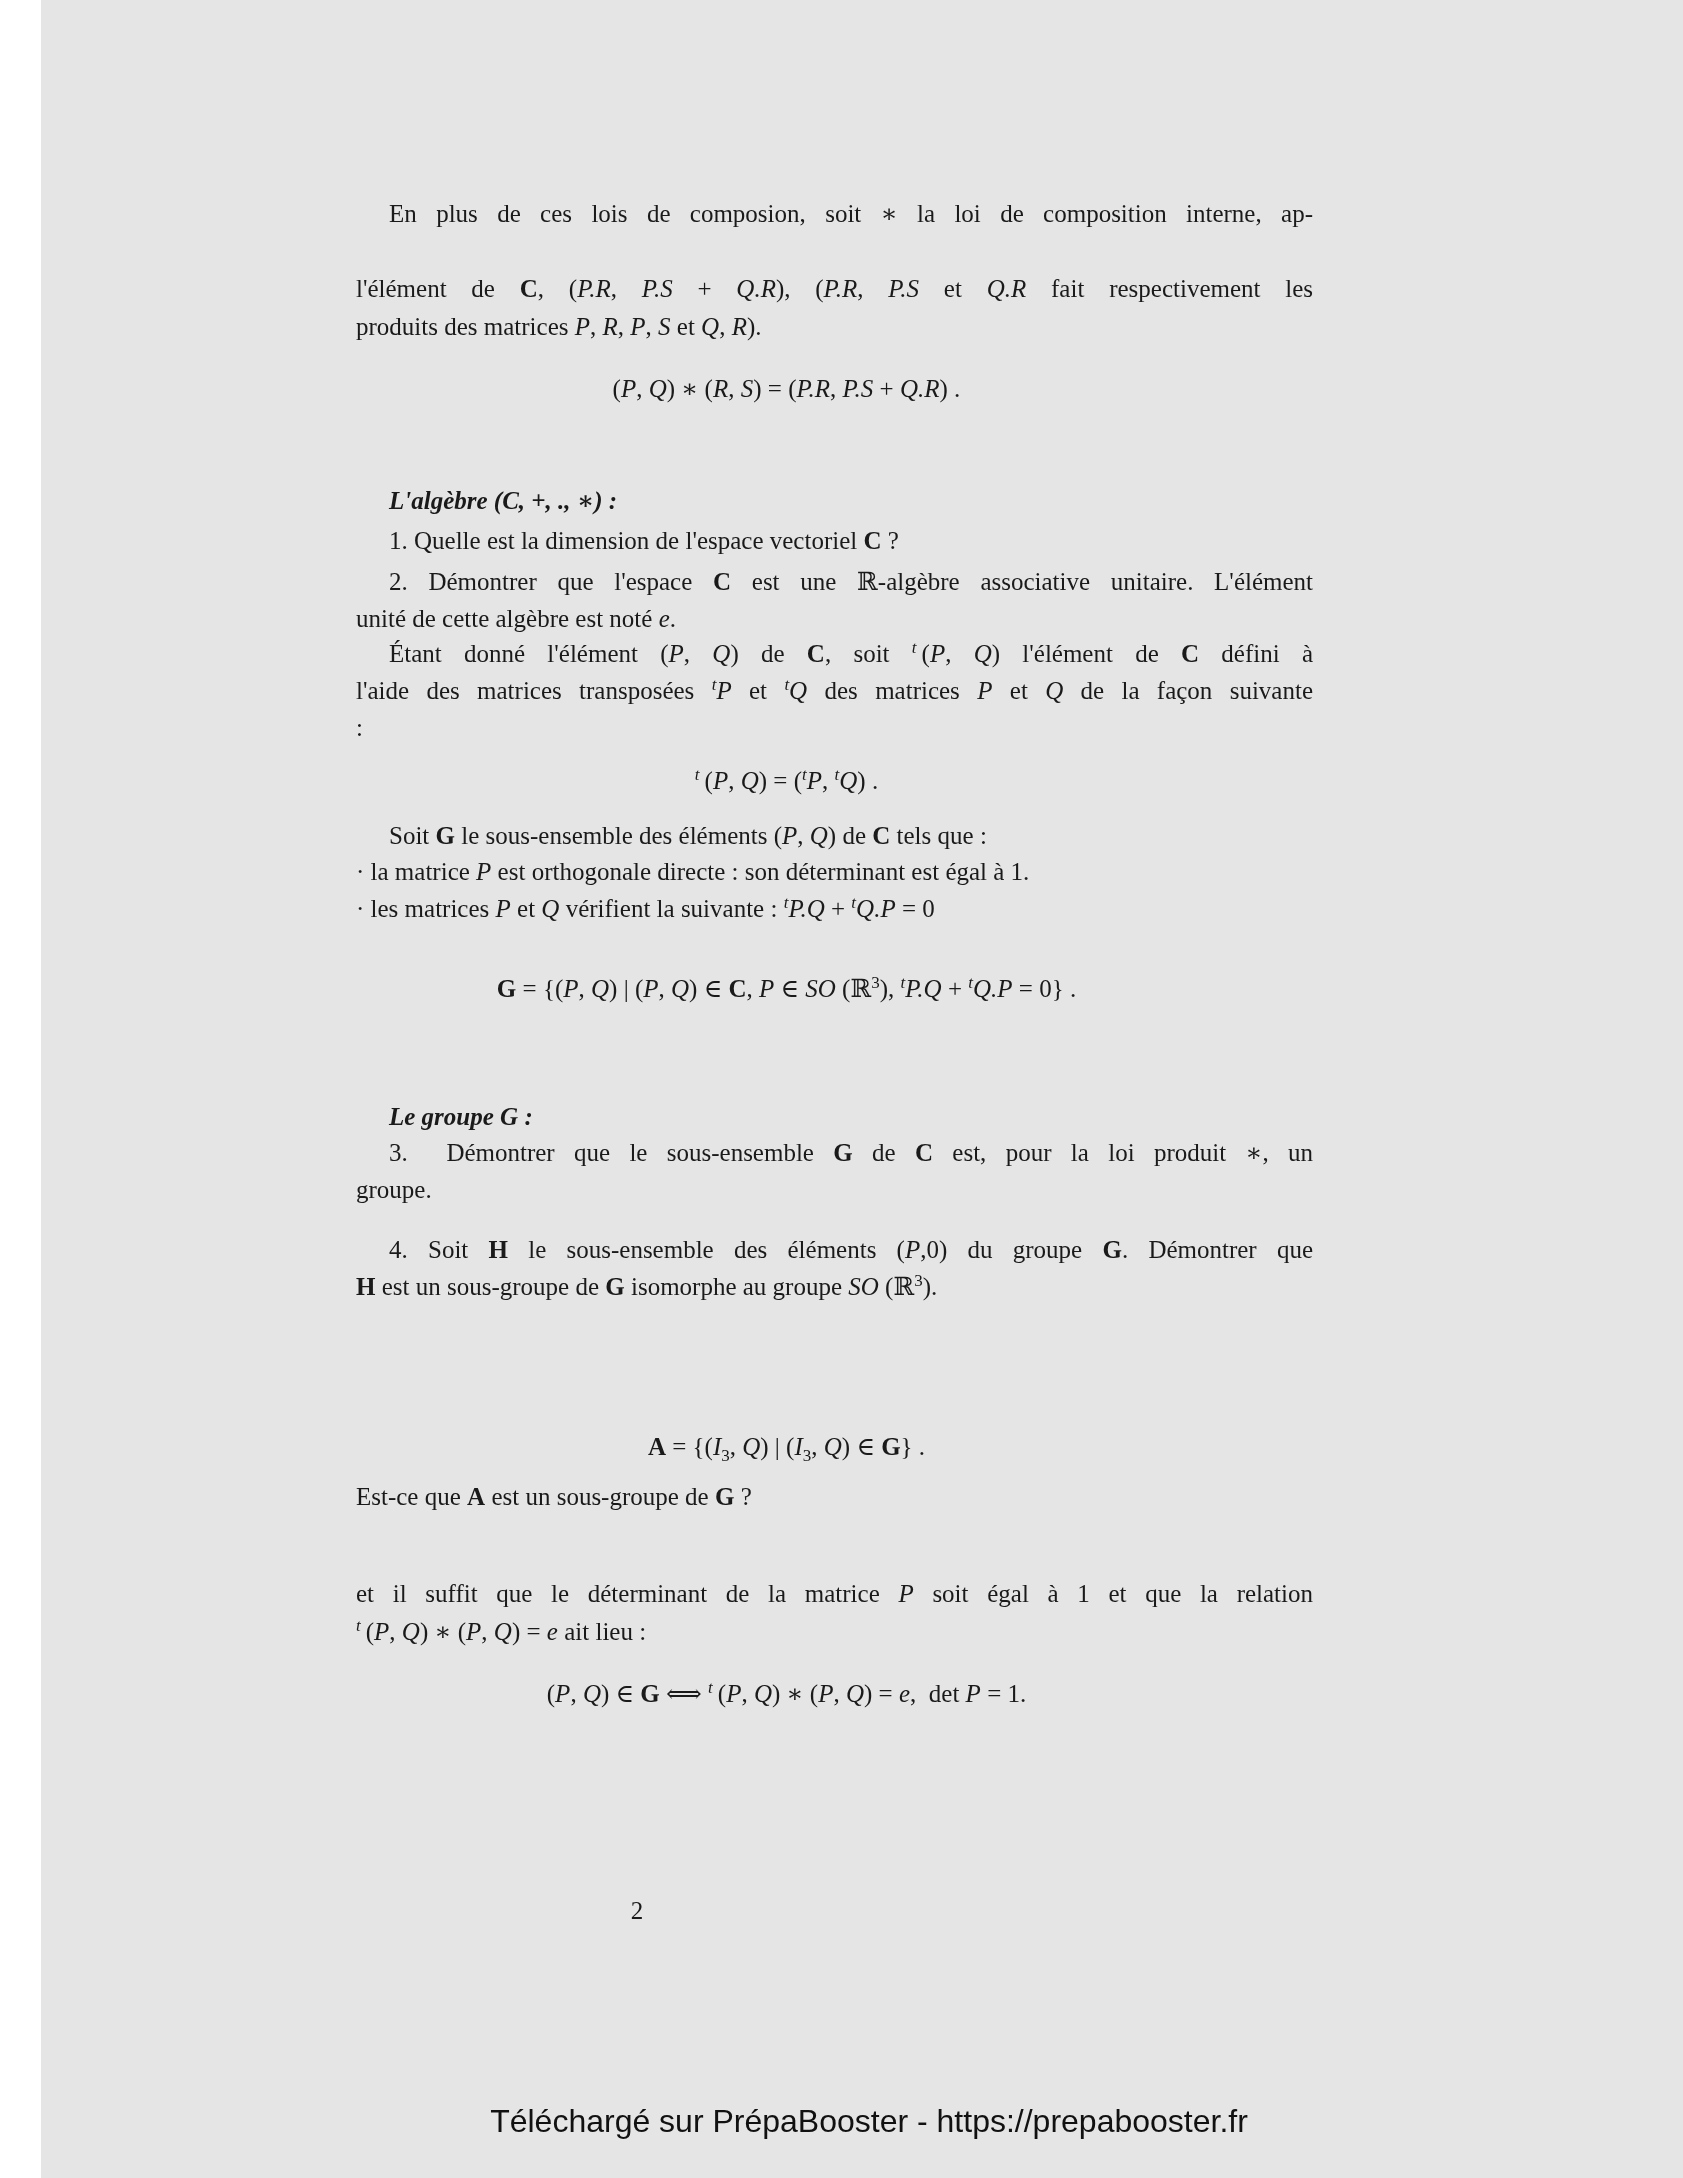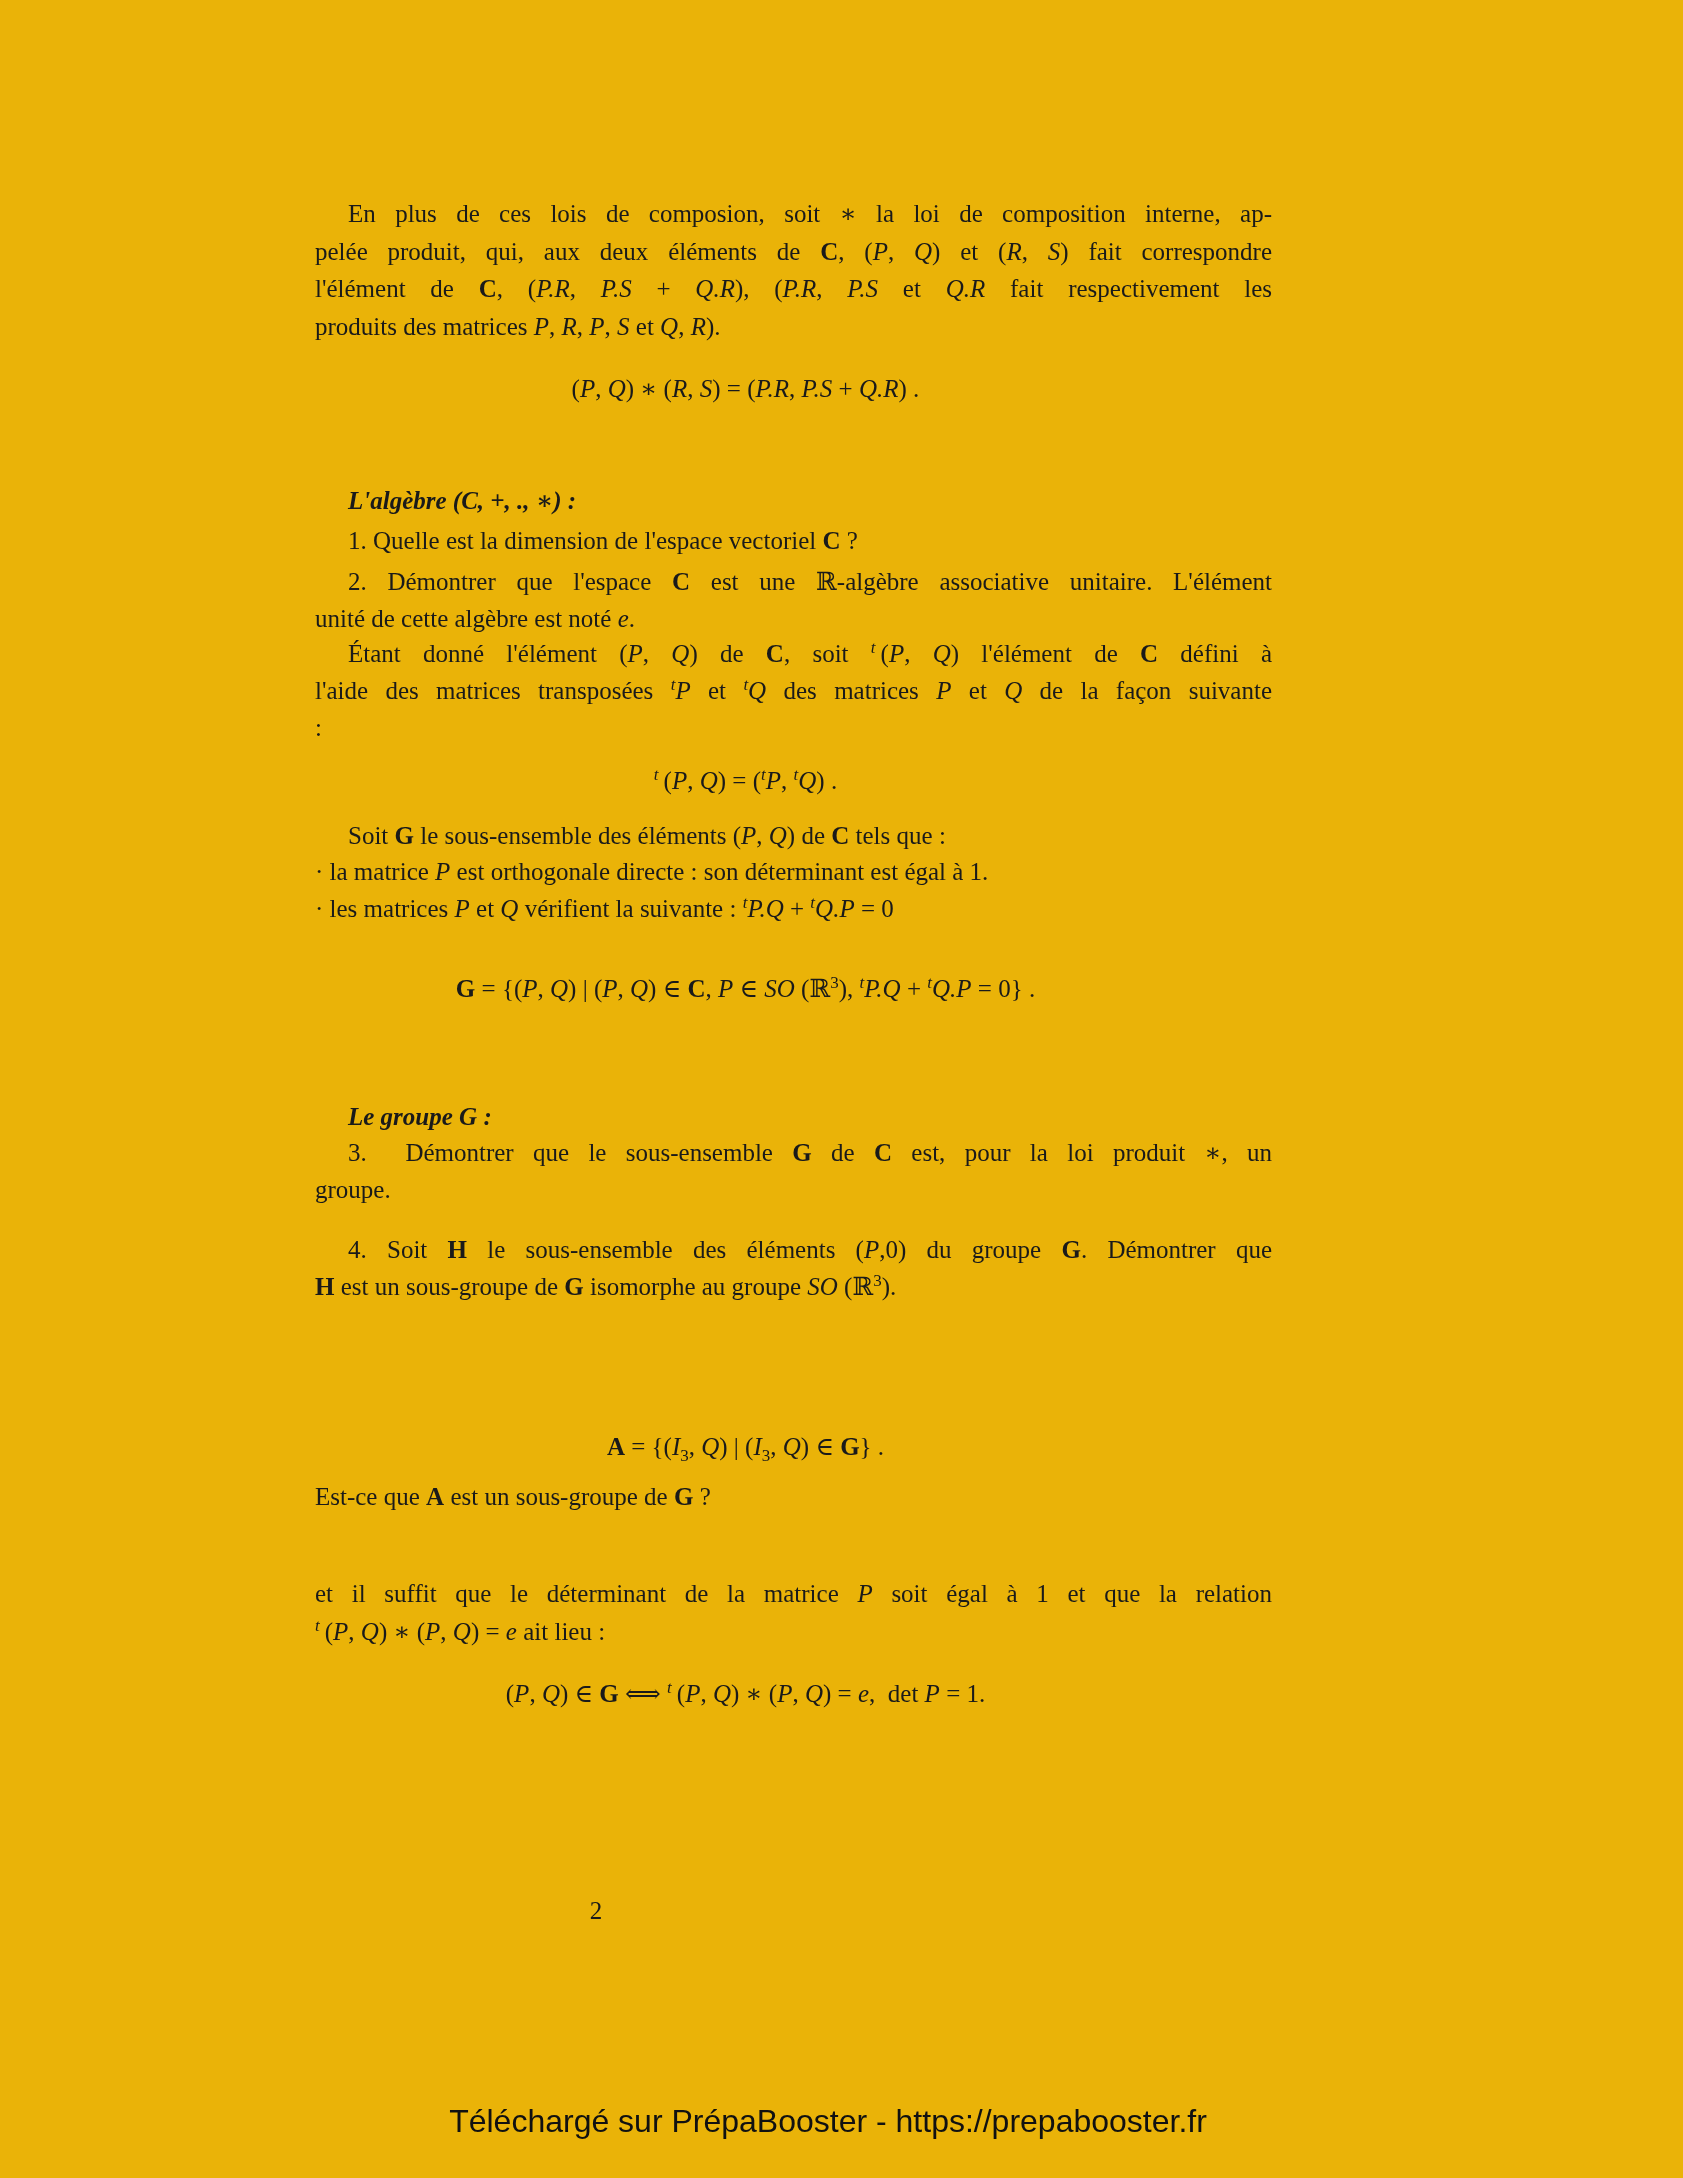--- a/index.html
+++ b/index.html
@@ -10,22 +10,23 @@
   body {
     width: 1683px;
     height: 2178px;
     position: relative;
     font-family: "Liberation Serif", "DejaVu Serif", serif;
     color: #1a1a1a;
   }
   .page {
     position: absolute;
     inset: 0;
-    background: #eab308;
+    background: #e5e5e5;
     overflow: hidden;
+    margin-left: 41px;
   }
   .line {
     position: absolute;
     left: 315px;
     width: 957px;
     font-size: 25px;
     line-height: 33px;
     box-sizing: border-box;
     text-align: left;
     white-space: normal;
@@ -64,21 +65,20 @@
     font-size: 32px;
     color: #111;
   }
 </style>
 </head>
 <body>
 
 <div class="page">
 
   <div class="line j ind" style="top:197px"><span>En plus de ces lois de composion, soit ∗ la loi de composition interne, ap-</span></div>
-  <div class="line j" style="top:235px"><span>pelée produit, qui, aux deux éléments de </span><span class="m-b">C</span><span>, (</span><span class="m-i">P</span><span>, </span><span class="m-i">Q</span><span>) et (</span><span class="m-i">R</span><span>, </span><span class="m-i">S</span><span>) fait correspondre</span></div>
   <div class="line j" style="top:272px"><span>l'élément de </span><span class="m-b">C</span><span>, (</span><span class="m-i">P.R</span><span>, </span><span class="m-i">P.S</span><span> + </span><span class="m-i">Q.R</span><span>), (</span><span class="m-i">P.R</span><span>, </span><span class="m-i">P.S</span><span> et </span><span class="m-i">Q.R</span><span> fait respectivement les</span></div>
   <div class="line" style="top:310px"><span>produits des matrices </span><span class="m-i">P</span><span>, </span><span class="m-i">R</span><span>, </span><span class="m-i">P</span><span>, </span><span class="m-i">S</span><span> et </span><span class="m-i">Q</span><span>, </span><span class="m-i">R</span><span>).</span></div>
 
   <div class="line formula" style="top:372px"><span>(</span><span class="m-i">P</span><span>, </span><span class="m-i">Q</span><span>) ∗ (</span><span class="m-i">R</span><span>, </span><span class="m-i">S</span><span>) = (</span><span class="m-i">P.R</span><span>, </span><span class="m-i">P.S</span><span> + </span><span class="m-i">Q.R</span><span>) .</span></div>
 
   <div class="line ind bold" style="top:484px"><span>L'algèbre (</span><span>C</span><span>, +, ., ∗) :</span></div>
   <div class="line ind" style="top:524px"><span>1. Quelle est la dimension de l'espace vectoriel </span><span class="m-b">C</span><span> ?</span></div>
   <div class="line j ind" style="top:565px"><span>2. Démontrer que l'espace </span><span class="m-b">C</span><span> est une ℝ-algèbre associative unitaire. L'élément</span></div>
   <div class="line" style="top:602px"><span>unité de cette algèbre est noté </span><span class="m-i">e</span><span>.</span></div>
 

